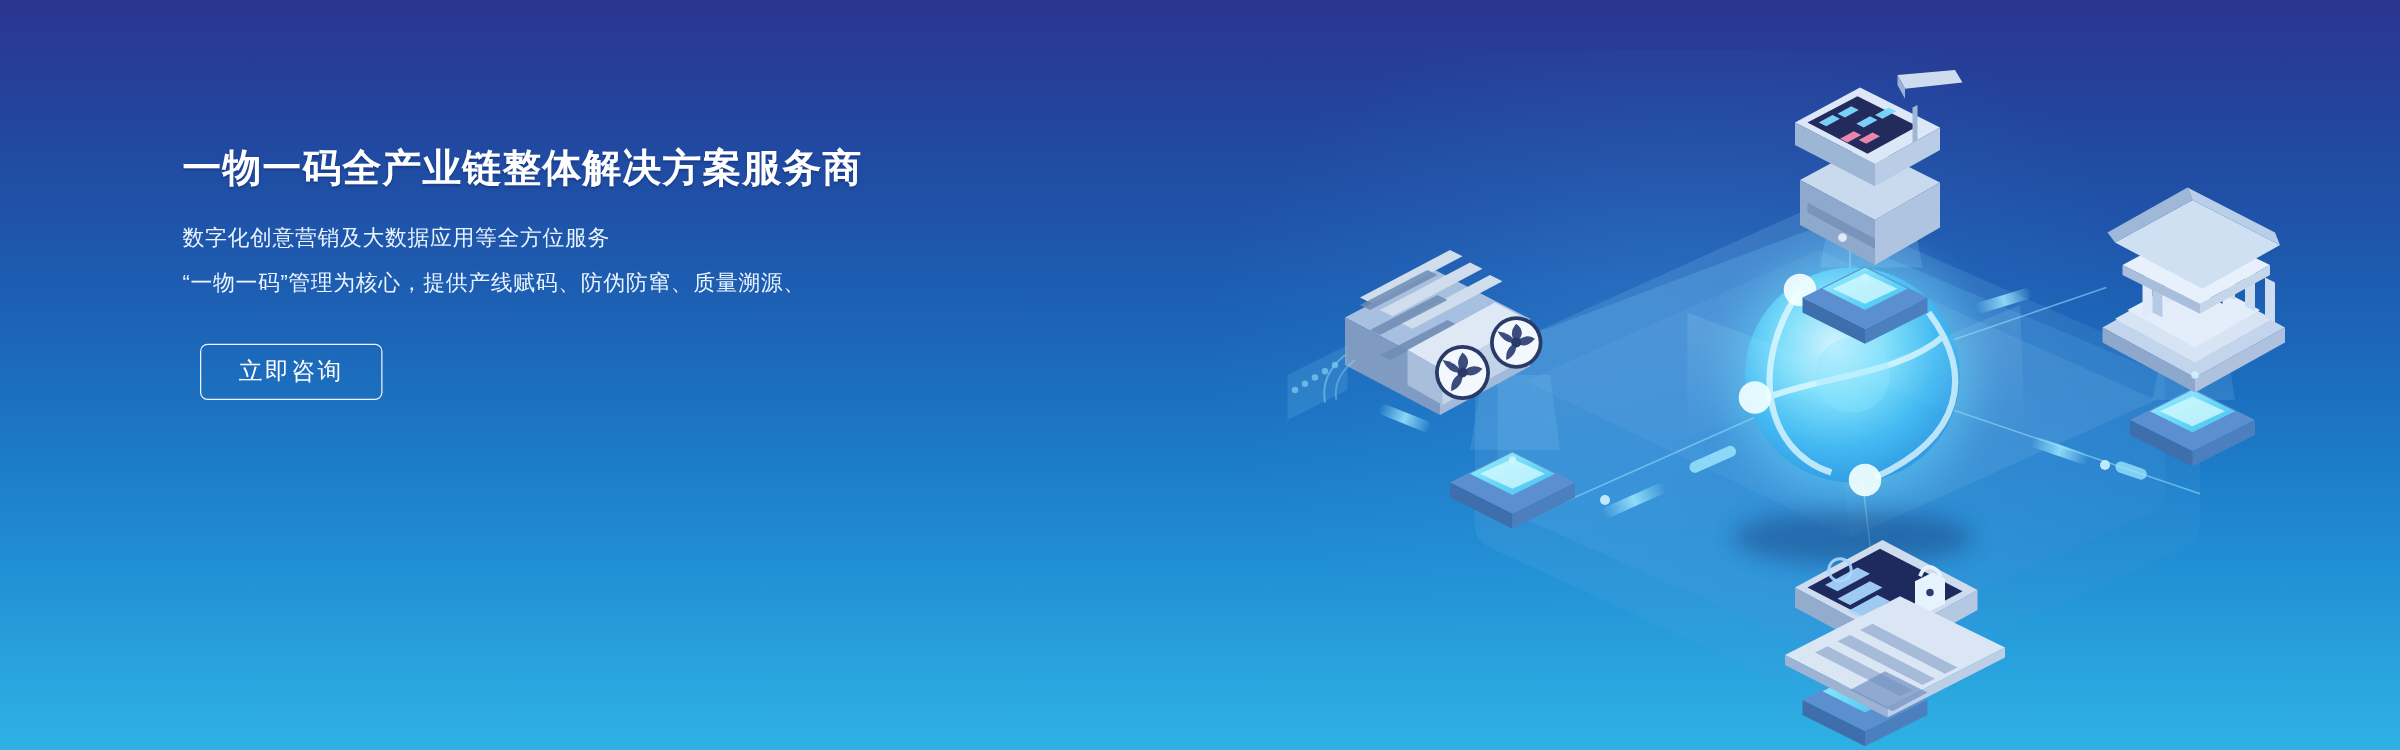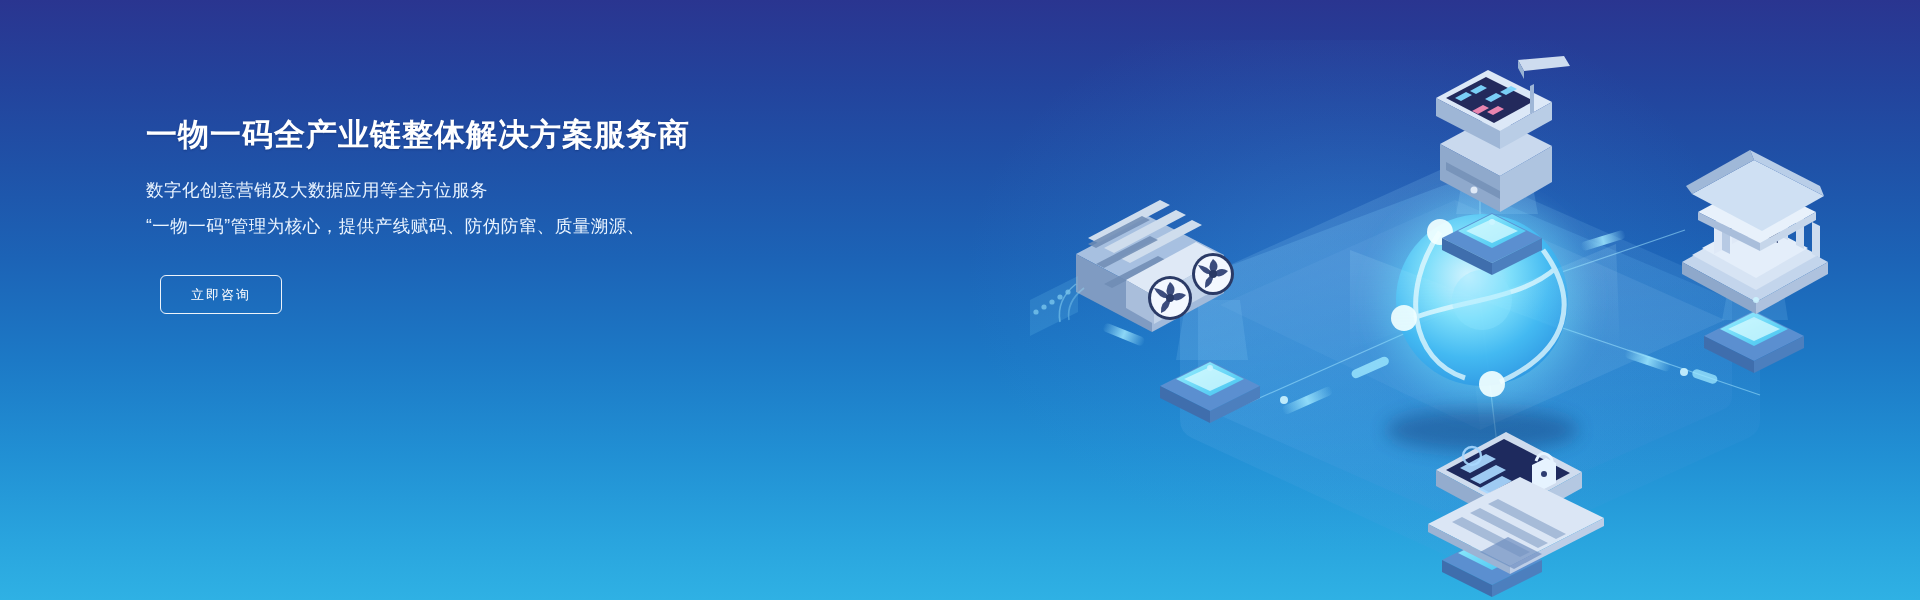--- a/index.html
+++ b/index.html
@@ -36,21 +36,21 @@
     text-shadow:0 1px 2px rgba(10,30,80,0.35);
   }
   .sub{
     font-size:17.5px;color:#eaf4ff;line-height:2.05;margin:0;
     letter-spacing:0.5px;font-weight:normal;
   }
   .sub span{display:block;}
   .cta{
     display:inline-block;margin-top:30px;margin-left:14px;
     padding:12px 30px;border:1.5px solid rgba(255,255,255,0.92);
-    border-radius:6px;color:#ffffff;font-size:13px;letter-spacing:2px;
+    border-radius:6px;color:#ffffff;font-size:19px;letter-spacing:2px;
     background:transparent;cursor:pointer;line-height:1;
   }
 
   
   .art{position:absolute;left:880px;top:0;width:1040px;height:600px;}
   .art svg{display:block;width:1040px;height:600px;}
 </style>
 </head>
 <body>
 

